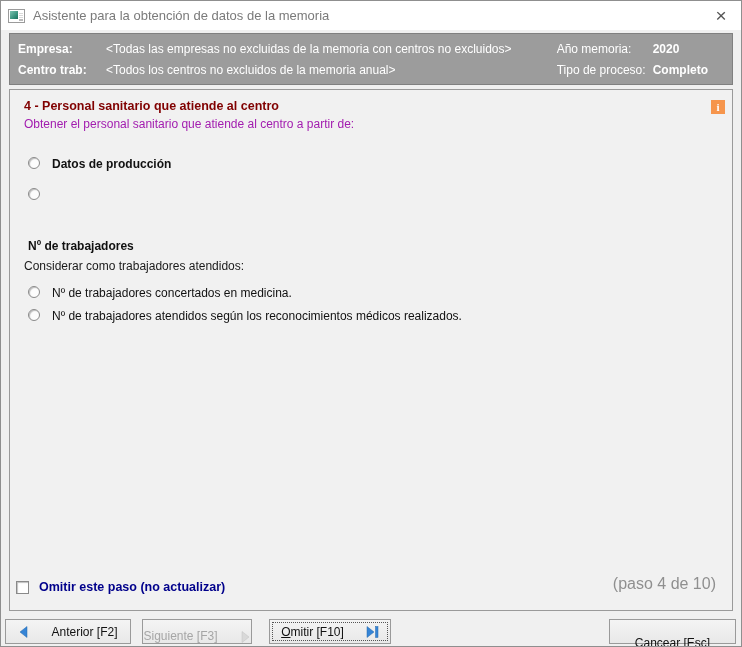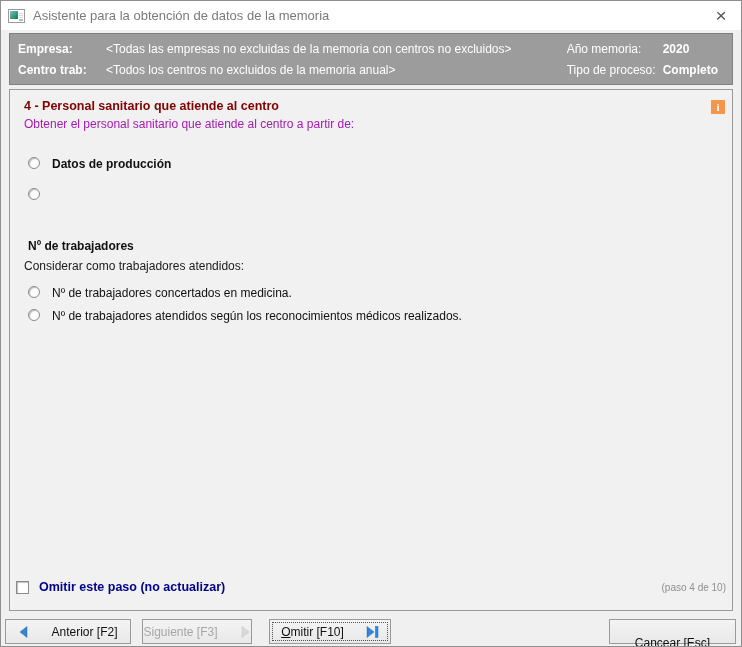--- a/index.html
+++ b/index.html
@@ -49,21 +49,21 @@
     border: none;
   }
   
   .headerband {
     position: absolute; left: 8px; right: 8px; top: 32px; height: 52px;
     background: var(--band_bg, #9c9c9c);
     border: 1px solid #808080;
     color: var(--band_text, #ffffff);
     font-size: 12px;
     display: flex; justify-content: space-between;
-    padding: 8px 12px 8px 8px;
+    padding: 8px 22px 8px 8px;
   }
   .hb-left { display: grid; grid-template-columns: 88px auto; row-gap: 7px; }
   .hb-right { display: grid; grid-template-columns: 96px auto; row-gap: 7px; margin-right: 2px; }
   .hb-label { font-weight: bold; white-space: nowrap; }
   .hb-label2 { font-weight: normal; white-space: nowrap; }
   .hb-value { white-space: nowrap; }
   .hb-value-b { font-weight: bold; white-space: nowrap; }
   
   .panel {
     position: absolute; left: 8px; right: 8px; top: 88px; bottom: 35px;
@@ -111,35 +111,35 @@
     color: var(--navy, #00008b); font-weight: bold; font-size: 12.5px;
     cursor: default;
   }
   .checkbox {
     width: 13px; height: 13px; flex: 0 0 13px;
     background: #ffffff;
     border: 1px solid #8a8a8a;
     box-shadow: inset 1px 1px 1px rgba(0,0,0,0.25);
   }
   .step-indicator {
-    position: absolute; right: 6px; bottom: 17px;
-    color: var(--muted_gray, #8f8f8f); font-size: 10px;
+    position: absolute; right: 16px; bottom: 17px;
+    color: var(--muted_gray, #8f8f8f); font-size: 16px;
   }
   
   .btn {
     position: absolute; top: 618px; height: 25px;
     background: linear-gradient(#f4f4f4, #e8e8e8);
     border: 1px solid #9a9a9a;
     font-family: "Liberation Sans", sans-serif;
     font-size: 12px; color: #111;
     display: flex; align-items: center; justify-content: center; gap: 22px;
     cursor: pointer;
   }
   .btn-anterior  { left: 4px;   width: 126px; }
-  .btn-siguiente { left: 141px; width: 110px; color: var(--disabled_text, #a6a6a6); cursor: default; }
+  .btn-siguiente { left: 141px; width: 110px; color: var(--disabled_text, #a6a6a6); cursor: default; align-items: flex-end; }
   .btn-omitir    { left: 268px; width: 122px; outline: 1px dotted #555; outline-offset: -4px; }
   .btn-cancelar  { right: 5px;  width: 127px; flex-direction: column; }
   .u { text-decoration: underline; }
   .icon-svg { display: block; }
 </style>
 </head>
 <body>
 
 <div class="window">
 

